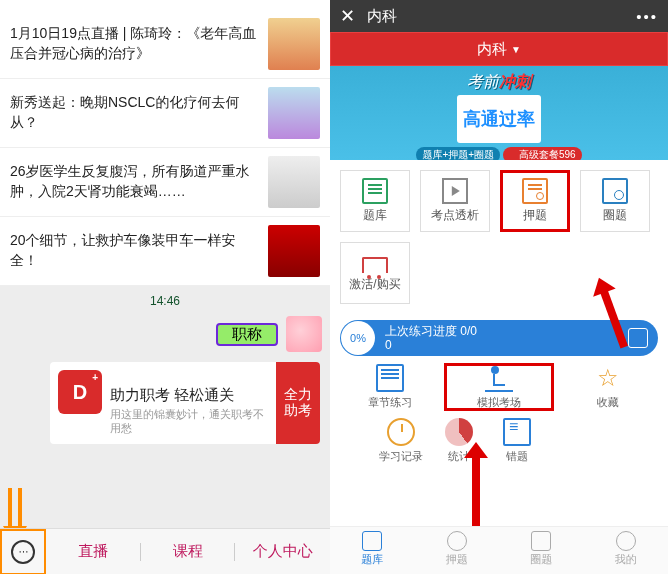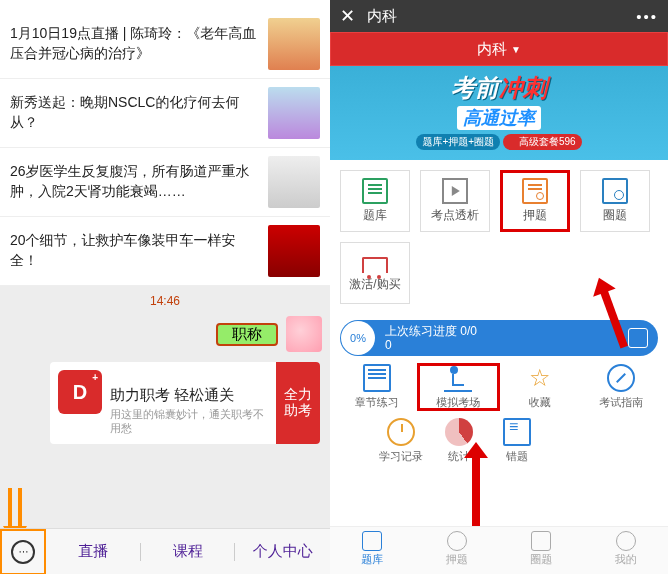--- a/index.html
+++ b/index.html
@@ -10,51 +10,51 @@
 .panel-right { width: 338px; background: #fff; }
 
 
 .chat-bubble-row { display: flex; background: #fff; padding: 8px 10px; border-bottom: 1px solid #eee; align-items: center; }
 .chat-text { flex: 1; font-size: 14px; line-height: 1.4; color: #222; padding-right: 8px; }
 .chat-thumb { width: 52px; height: 52px; background: #ddd; flex-shrink: 0; border-radius: 2px; display: flex; align-items: center; justify-content: center; overflow: hidden; }
 .thumb1 { background: linear-gradient(#f0d090, #e08050); }
 .thumb2 { background: linear-gradient(#bde, #b8d); }
 .thumb3 { background: linear-gradient(#eee, #ccc); }
 .thumb4 { background: linear-gradient(#c00, #800); }
-.timestamp { text-align: center; color: #c2410c; font-size: 12px; padding: 8px 0 4px; }
+.timestamp { text-align: center; color: #14532d; font-size: 12px; padding: 8px 0 4px; }
 .sent-msg { display: flex; justify-content: flex-end; align-items: center; padding: 4px 8px 10px; }
-.sent-bubble { background: #95ec69; padding: 0 14px; border-radius: 4px; font-size: 15px; border: 2px solid #c2410c; text-align: right; }
+.sent-bubble { background: #95ec69; padding: 0 14px; border-radius: 4px; font-size: 15px; border: 2px solid #6d28d9; text-align: right; }
 .avatar { width: 36px; height: 36px; border-radius: 4px; margin-left: 8px; background: radial-gradient(circle at 40% 40%, #ffd0d8, #ff9eb0); }
 .card { display: flex; background: #fff; margin: 0 10px 0 50px; border-radius: 4px; overflow: hidden; }
 .card-logo { width: 44px; height: 44px; background: #d92b2b; color: #fff; font-size: 20px; font-weight: 700; display: flex; align-items: center; justify-content: center; margin: 8px; border-radius: 6px; position: relative; }
 .card-logo::after { content: "+"; position: absolute; top: 2px; right: 4px; font-size: 10px; }
 .card-body { flex: 1; padding: 24px 4px 8px 0; }
 .card-title { font-size: 15px; color: #222; margin-bottom: 2px; }
 .card-sub { font-size: 11px; color: #999; line-height: 1.3; }
 .card-badge { width: 44px; background: #d92b2b; color: #fff; font-size: 14px; display: flex; align-items: center; justify-content: center; text-align: center; line-height: 1.1; padding: 0 4px; }
 .bottom-arrows-left { position: absolute; left: 8px; bottom: 46px; display: flex; gap: 6px; }
 .down-arrow-stem { width: 4px; height: 40px; background: #ff8c00; position: relative; }
 .down-arrow-stem::after { content: ""; position: absolute; bottom: -10px; left: -5px; width: 0; height: 0; border-left: 7px solid transparent; border-right: 7px solid transparent; border-top: 12px solid #ff8c00; }
 .left-tabs { position: absolute; bottom: 0; left: 0; right: 0; height: 46px; background: #f7f7f7; display: flex; align-items: center; border-top: 1px solid #ddd; }
 .kb-btn { width: 46px; height: 46px; display: flex; align-items: center; justify-content: center; border: 2px solid #ff8c00; }
 .kb-icon { width: 24px; height: 24px; border: 2px solid #333; border-radius: 50%; position: relative; }
 .kb-icon::before { content: "⋯"; position: absolute; top: 50%; left: 50%; transform: translate(-50%, -55%); font-size: 10px; letter-spacing: -1px; }
-.left-tab { flex: 1; text-align: center; font-size: 15px; color: #4c1d95; position: relative; }
+.left-tab { flex: 1; text-align: center; font-size: 15px; color: #be185d; position: relative; }
 .left-tab:not(:last-child)::after { content: ""; position: absolute; right: 0; top: 50%; transform: translateY(-50%); width: 1px; height: 18px; background: #ccc; }
 
 
 .r-header { height: 32px; background: #3a3a3a; color: #fff; display: flex; align-items: center; padding: 0 10px; font-size: 15px; }
 .r-header-x { font-size: 18px; margin-right: 12px; }
 .r-header-dots { margin-left: auto; letter-spacing: 2px; }
 .r-subheader { height: 34px; background: #d92b2b; border: 1px solid #e84040; display: flex; align-items: center; justify-content: center; color: #fff; font-size: 15px; }
 .r-subheader-chev { margin-left: 4px; font-size: 10px; }
 .banner { height: 94px; background: linear-gradient(#3ab0d8, #4ac0e8); color: #fff; text-align: center; padding-top: 6px; position: relative; overflow: hidden; }
-.banner-t1 { font-size: 24px; font-weight: 700; font-style: italic; color: #fff; text-shadow: 1px 1px 0 #0a6080; }
+.banner-t1 { font-size: 16px; font-weight: 400; font-style: italic; color: #fff; text-shadow: 1px 1px 0 #0a6080; }
 .banner-t1 b { color: #ff3030; }
-.banner-t2 { font-size: 18px; font-weight: 700; font-style: italic; color: #1e90ff; background: #fff; display: inline-block; padding: 0 6px; border-radius: 3px; margin-top: 2px; }
+.banner-t2 { font-size: 18px; font-weight: 700; color: #1e90ff; background: #fff; display: inline-block; padding: 12px 6px; border-radius: 3px; margin-top: 2px; }
 .banner-pills { margin-top: 4px; font-size: 10px; }
 .banner-pill { display: inline-block; background: #1080b0; padding: 1px 6px; border-radius: 8px; }
 .banner-pill-red { background: #d92b2b; padding-left: 16px; }
 .grid { display: flex; flex-wrap: wrap; gap: 10px; padding: 10px; }
 .grid-item { width: 70px; height: 62px; border: 1px solid #ddd; display: flex; flex-direction: column; align-items: center; justify-content: center; font-size: 12px; color: #555; position: relative; }
 .grid-item.hl { border: 3px solid #d00; }
 .grid-icon { width: 26px; height: 26px; margin-bottom: 3px; position: relative; }
 .gi-doc { border: 2px solid #2ba060; border-radius: 2px; }
 .gi-doc::before { content: ""; position: absolute; top: 4px; left: 4px; right: 4px; height: 2px; background: #2ba060; box-shadow: 0 4px 0 #2ba060, 0 8px 0 #2ba060; }
 .gi-play { border: 2px solid #888; }
@@ -205,21 +205,20 @@
         <div>上次练习进度 0/0</div>
         <div>0</div>
       </div>
       <div class="progress-edit"></div>
     </div>
 
     <div class="icon-row">
       <div class="icon-cell"><div class="ic ic-book"></div><span>章节练习</span></div>
       <div class="icon-cell hl"><div class="ic ic-seat"></div><span>模拟考场</span></div>
       <div class="icon-cell"><div class="ic ic-star">☆</div><span>收藏</span></div>
-      <div class="icon-cell"><div class="ic ic-compass"></div><span>考试指南</span></div>
     </div>
     <div class="icon-row" style="padding-bottom:52px;margin-left:36px;">
       <div class="icon-cell"><div class="ic ic-clock"></div><span>学习记录</span></div>
       <div class="icon-cell"><div class="ic ic-pie"></div><span>统计</span></div>
       <div class="icon-cell"><div class="ic ic-wrong"></div><span>错题</span></div>
       <div class="icon-cell"></div>
       <div class="icon-cell"></div>
     </div>
 
     <div class="r-tabs">

